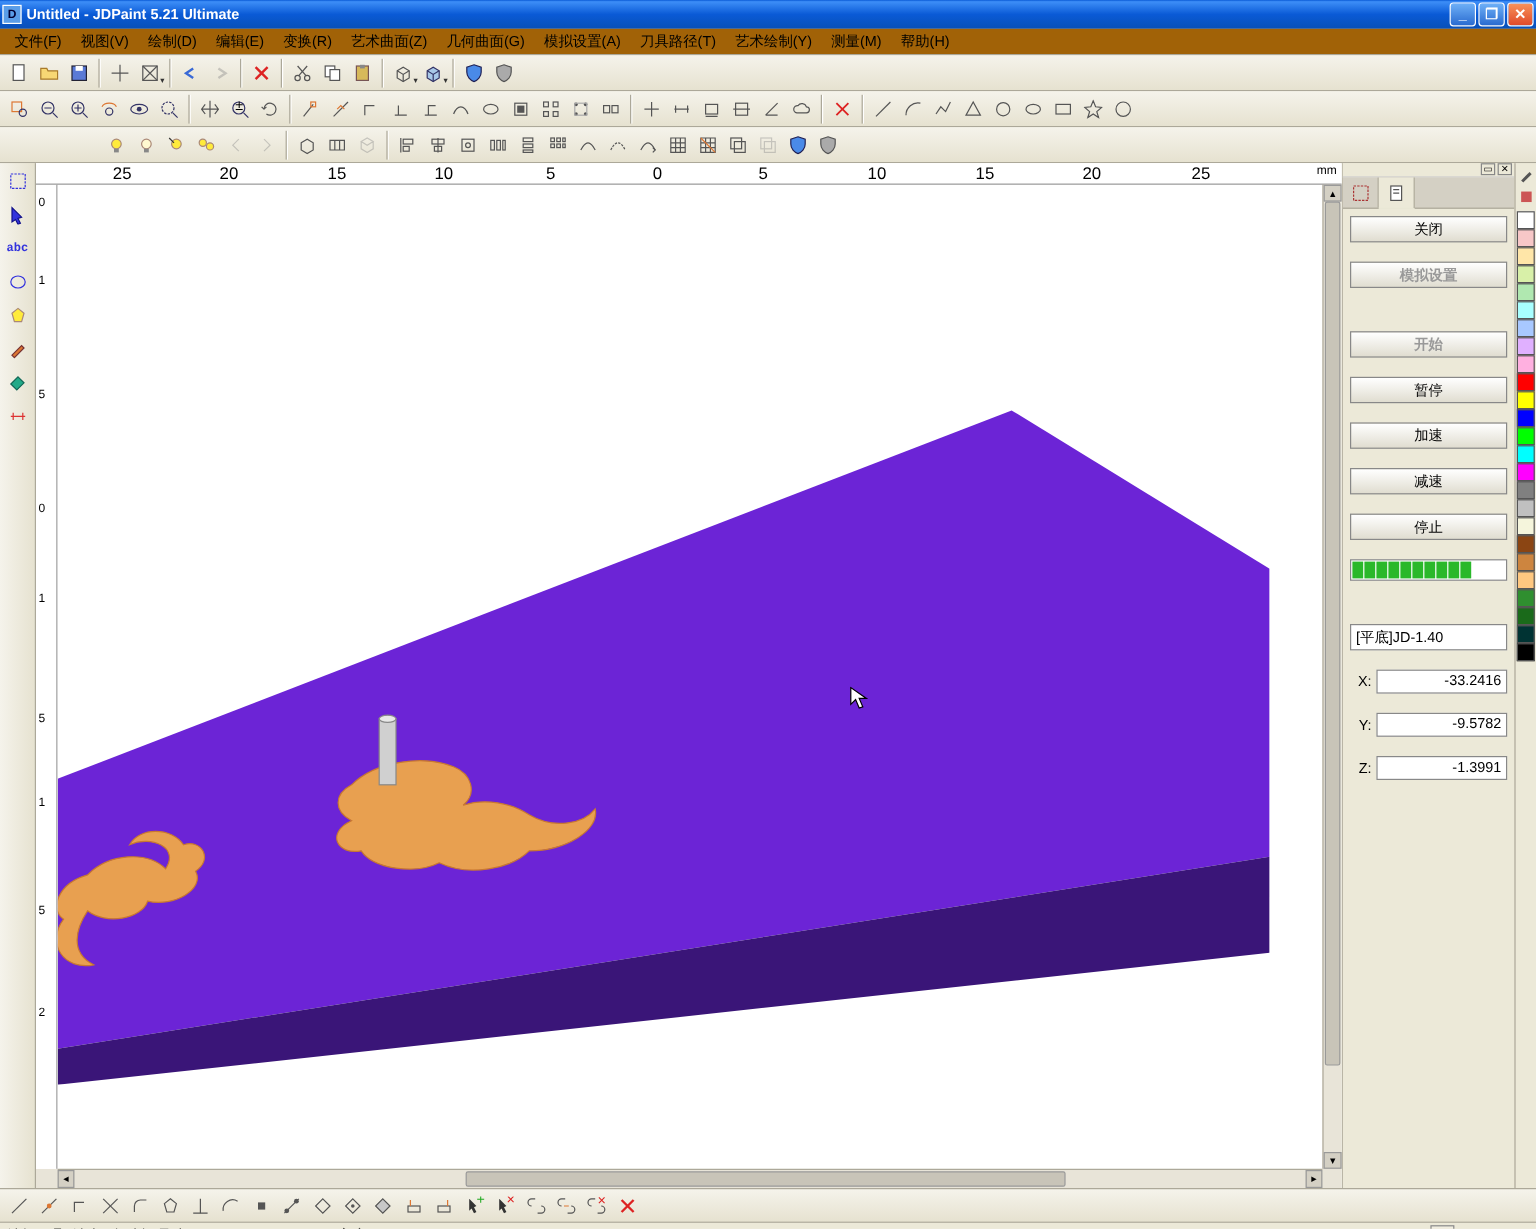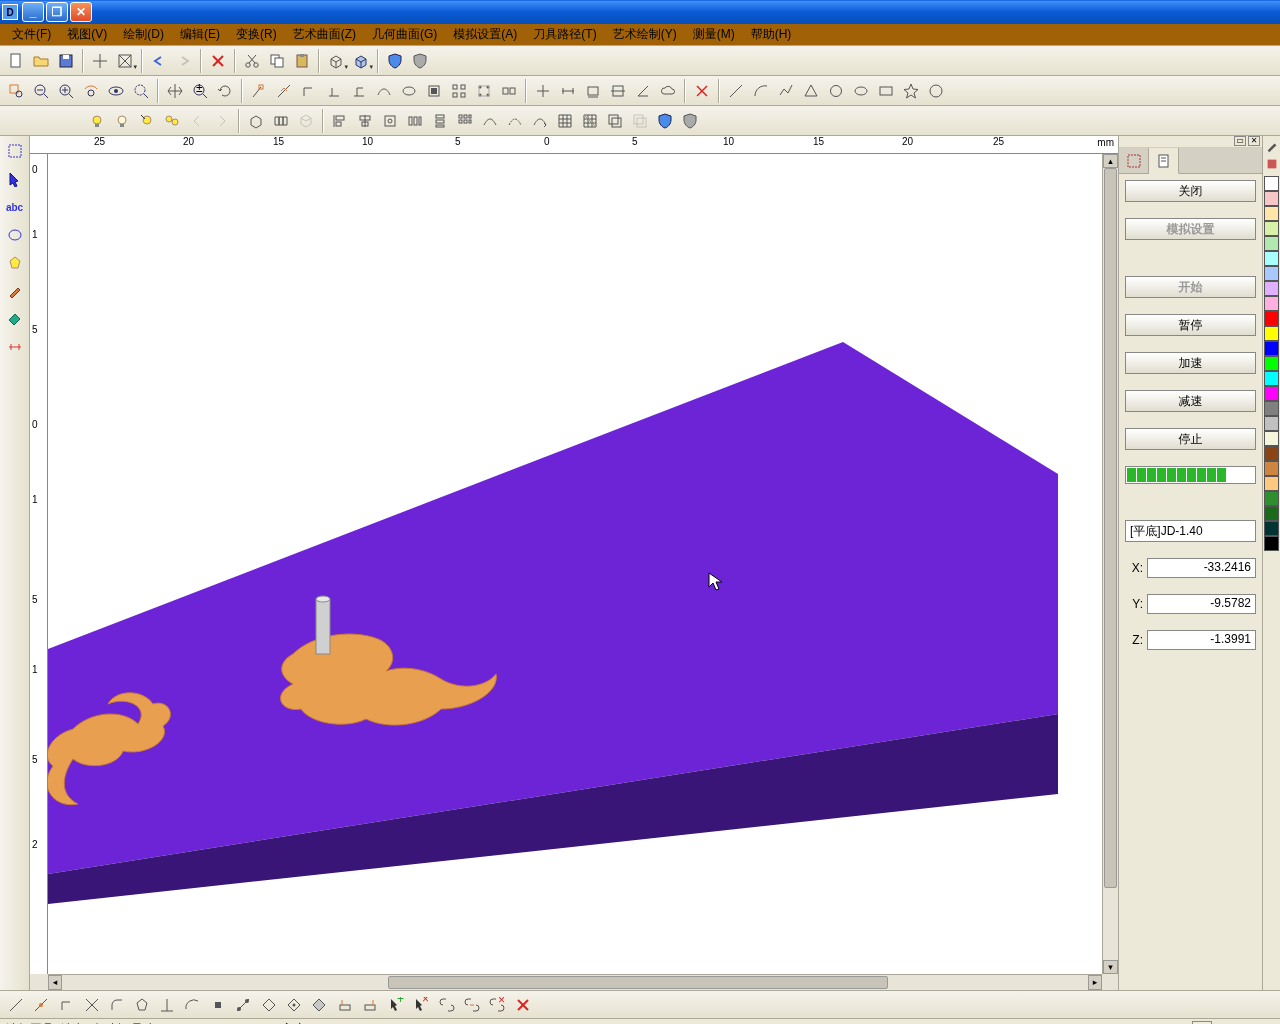--- a/index.html
+++ b/index.html
@@ -21,26 +21,26 @@
 
 .toolbar { height: 30px; background: linear-gradient(to bottom, #f5f3eb, #e6e2d0); border-bottom: 1px solid #aca899; display: flex; align-items: center; padding: 0 4px; gap: 1px; }
 .toolbar .sep { width: 2px; height: 24px; border-left: 1px solid #aca899; border-right: 1px solid #fff; margin: 0 3px; }
 .tbtn { width: 24px; height: 24px; border: 1px solid transparent; display: flex; align-items: center; justify-content: center; cursor: pointer; color: #333; position: relative; }
 .tbtn svg { width: 16px; height: 16px; }
 .tbtn .dd { position: absolute; right: -1px; bottom: 1px; font-size: 7px; color: #333; }
 
 
 .main { display: flex; height: 854px; }
 .lefttools { width: 30px; background: linear-gradient(to right, #f5f3eb, #e6e2d0); border-right: 1px solid #aca899; display: flex; flex-direction: column; padding-top: 2px; gap: 2px; align-items: center; }
-.lefttools .tbtn { width: 26px; height: 26px; }
+.lefttools .tbtn { width: 26px; height: 26px; font-family: Liberation Mono, monospace; }
 
 .workarea { flex: 1; display: flex; flex-direction: column; background: #fff; position: relative; }
 .ruler-h { height: 18px; background: #fff; border-bottom: 1px solid #888; position: relative; overflow: hidden; font-size: 10px; }
 .ruler-h .unit { position: absolute; right: 4px; top: 1px; font-size: 10px; color: #000; }
-.ruler-h .tick-lbl { position: absolute; top: 0; font-size: 10px; }
+.ruler-h .tick-lbl { position: absolute; top: 0; font-size: 14px; }
 .ruler-v { width: 18px; background: #fff; border-right: 1px solid #888; position: relative; overflow: hidden; font-size: 10px; }
 .ruler-v .tick-lbl { position: absolute; left: 2px; font-size: 10px; }
 
 .canvas-row { flex: 1; display: flex; }
 .canvas { flex: 1; background: #fff; position: relative; overflow: hidden; }
 .scroll-v { width: 16px; background: #e8e4d8; border-left: 1px solid #aca899; position: relative; }
 .scroll-v .thumb { position: absolute; left: 1px; right: 1px; top: 14px; height: 720px; background: #c8c4b8; border: 1px solid #999; border-radius: 2px; }
 .scroll-v .arr { position: absolute; left: 0; right: 0; height: 14px; background: #d4d0c4; border: 1px solid #999; text-align: center; font-size: 9px; line-height: 12px; }
 .scroll-h-row { height: 16px; display: flex; }
 .scroll-h { flex: 1; background: #e8e4d8; border-top: 1px solid #aca899; position: relative; }
@@ -77,20 +77,21 @@
 .statusbar .flex { flex: 1; }
 .statusbar .ubtn { width:20px; height:18px; border:1px solid #888; background:#f0ede0; text-align:center; line-height:16px; margin:0 2px;}
 
 .cursor-arrow { position: absolute; left: 660px; top: 418px; pointer-events: none; }
 </style>
 </head>
 <body>
 
 <div class="titlebar">
   <div class="icon">D</div>
+  <div class="title">Untitled - JDPaint 5.21 Ultimate</div>
   <div class="winbtns">
     <div class="winbtn min">_</div>
     <div class="winbtn max">❐</div>
     <div class="winbtn close">✕</div>
   </div>
 </div>
 
 <div class="menubar">
   <div class="mitem">文件(F)</div>
   <div class="mitem">视图(V)</div>

